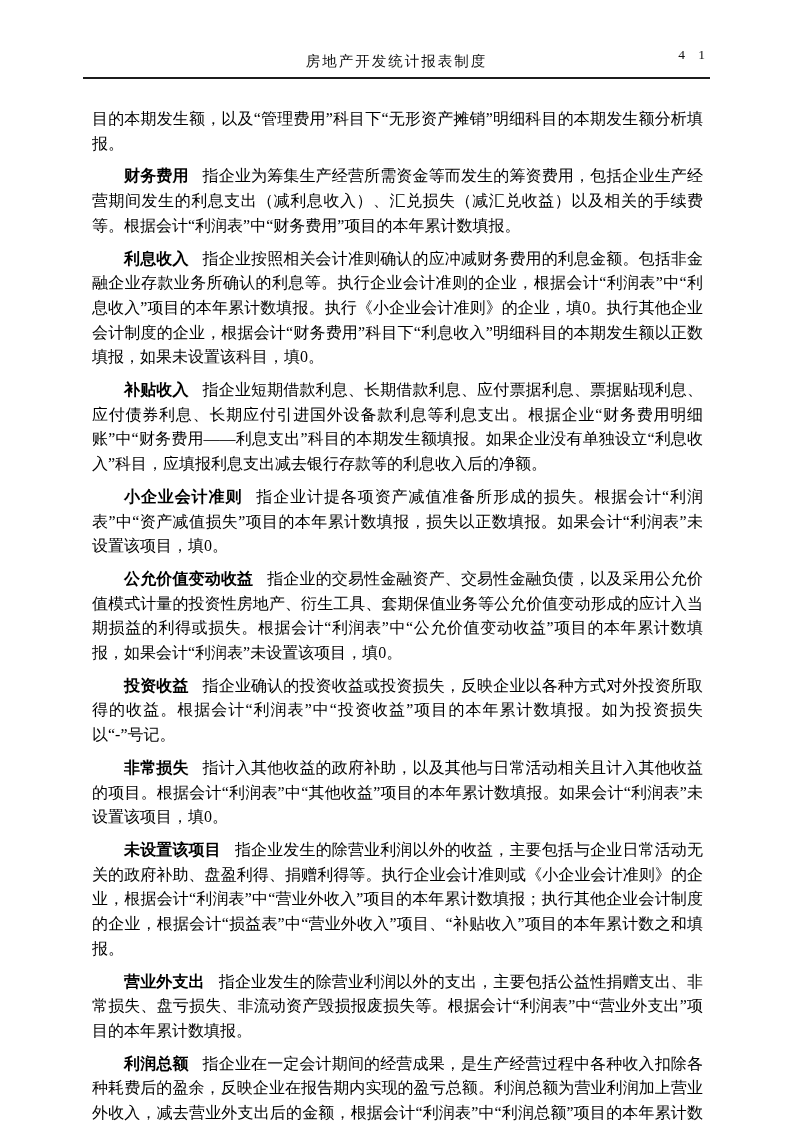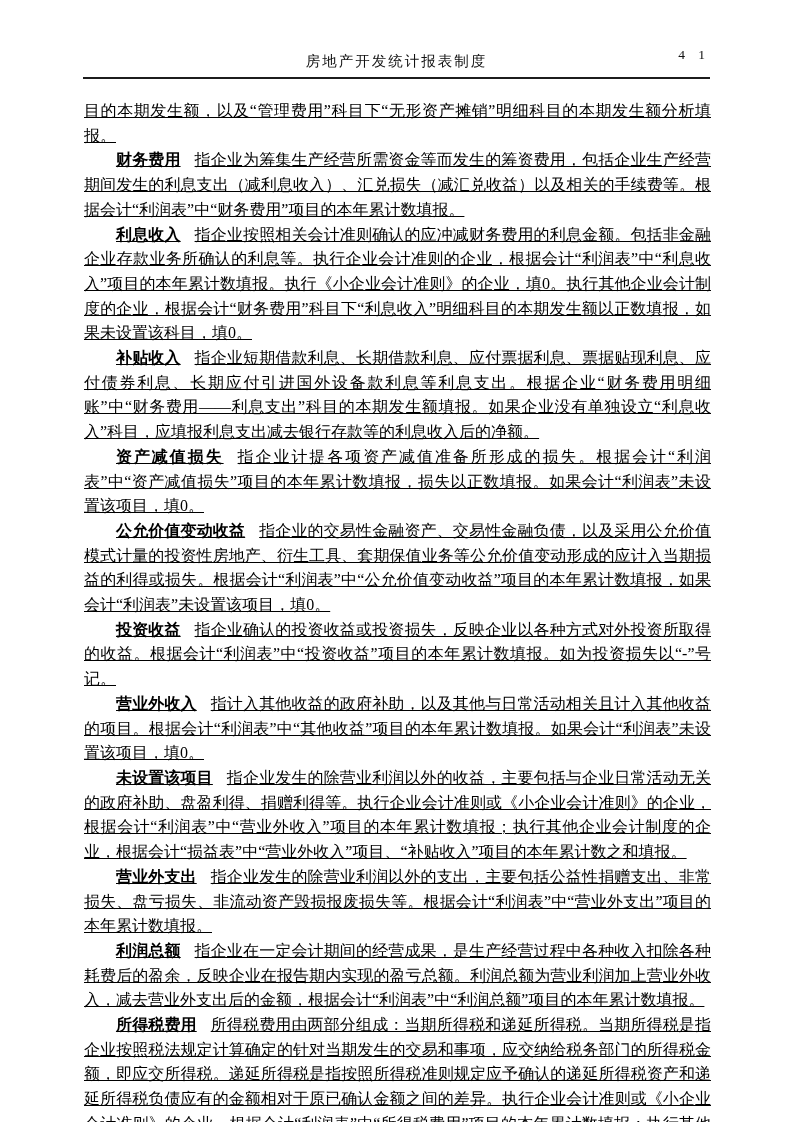--- a/index.html
+++ b/index.html
@@ -36,21 +36,21 @@
   }
   .body-text {
     position: absolute;
     left: 84px;
     top: 99px;
     width: 627px;
     font-size: 16px;
     line-height: 24.7px;
     text-align: justify;
   }
-  .para { margin: 0; text-indent: 32px; text-decoration: underline; }
+  .para { margin: 8px; text-indent: 32px; }
   .para.continuation { text-indent: 0; }
   .term {
     font-weight: 700;
     margin-right: 14px;
     font-family: "Liberation Serif", "DejaVu Serif", serif;
   }
 </style>
 </head>
 <body>
 
@@ -59,23 +59,23 @@
   <div class="header">
     <span class="title">房地产开发统计报表制度</span>
     <span class="pagenum">4 1</span>
   </div>
 
   <div class="body-text">
     <p class="para continuation"><span>目的本期发生额，以及“管理费用”科目下“无形资产摊销”明细科目的本期发生额分析填报。</span></p>
     <p class="para"><b class="term">财务费用</b><span>指企业为筹集生产经营所需资金等而发生的筹资费用，包括企业生产经营期间发生的利息支出（减利息收入）、汇兑损失（减汇兑收益）以及相关的手续费等。根据会计“利润表”中“财务费用”项目的本年累计数填报。</span></p>
     <p class="para"><b class="term">利息收入</b><span>指企业按照相关会计准则确认的应冲减财务费用的利息金额。包括非金融企业存款业务所确认的利息等。执行企业会计准则的企业，根据会计“利润表”中“利息收入”项目的本年累计数填报。执行《小企业会计准则》的企业，填0。执行其他企业会计制度的企业，根据会计“财务费用”科目下“利息收入”明细科目的本期发生额以正数填报，如果未设置该科目，填0。</span></p>
     <p class="para"><b class="term">补贴收入</b><span>指企业短期借款利息、长期借款利息、应付票据利息、票据贴现利息、应付债券利息、长期应付引进国外设备款利息等利息支出。根据企业“财务费用明细账”中“财务费用——利息支出”科目的本期发生额填报。如果企业没有单独设立“利息收入”科目，应填报利息支出减去银行存款等的利息收入后的净额。</span></p>
-    <p class="para"><b class="term">资产减值损失</b><span>指企业计提各项资产减值准备所形成的损失。根据会计“利润表”中“资产减值损失”项目的本年累计数填报，损失以正数填报。如果会计“利润表”未设置该项目，填0。</span></p>
+    <p class="para"><b class="term">小企业会计准则</b><span>指企业计提各项资产减值准备所形成的损失。根据会计“利润表”中“资产减值损失”项目的本年累计数填报，损失以正数填报。如果会计“利润表”未设置该项目，填0。</span></p>
     <p class="para"><b class="term">公允价值变动收益</b><span>指企业的交易性金融资产、交易性金融负债，以及采用公允价值模式计量的投资性房地产、衍生工具、套期保值业务等公允价值变动形成的应计入当期损益的利得或损失。根据会计“利润表”中“公允价值变动收益”项目的本年累计数填报，如果会计“利润表”未设置该项目，填0。</span></p>
     <p class="para"><b class="term">投资收益</b><span>指企业确认的投资收益或投资损失，反映企业以各种方式对外投资所取得的收益。根据会计“利润表”中“投资收益”项目的本年累计数填报。如为投资损失以“-”号记。</span></p>
-    <p class="para"><b class="term">营业外收入</b><span>指计入其他收益的政府补助，以及其他与日常活动相关且计入其他收益的项目。根据会计“利润表”中“其他收益”项目的本年累计数填报。如果会计“利润表”未设置该项目，填0。</span></p>
+    <p class="para"><b class="term">非常损失</b><span>指计入其他收益的政府补助，以及其他与日常活动相关且计入其他收益的项目。根据会计“利润表”中“其他收益”项目的本年累计数填报。如果会计“利润表”未设置该项目，填0。</span></p>
     <p class="para"><b class="term">未设置该项目</b><span>指企业发生的除营业利润以外的收益，主要包括与企业日常活动无关的政府补助、盘盈利得、捐赠利得等。执行企业会计准则或《小企业会计准则》的企业，根据会计“利润表”中“营业外收入”项目的本年累计数填报；执行其他企业会计制度的企业，根据会计“损益表”中“营业外收入”项目、“补贴收入”项目的本年累计数之和填报。</span></p>
     <p class="para"><b class="term">营业外支出</b><span>指企业发生的除营业利润以外的支出，主要包括公益性捐赠支出、非常损失、盘亏损失、非流动资产毁损报废损失等。根据会计“利润表”中“营业外支出”项目的本年累计数填报。</span></p>
     <p class="para"><b class="term">利润总额</b><span>指企业在一定会计期间的经营成果，是生产经营过程中各种收入扣除各种耗费后的盈余，反映企业在报告期内实现的盈亏总额。利润总额为营业利润加上营业外收入，减去营业外支出后的金额，根据会计“利润表”中“利润总额”项目的本年累计数填报。</span></p>
     <p class="para"><b class="term">所得税费用</b><span>所得税费用由两部分组成：当期所得税和递延所得税。当期所得税是指企业按照税法规定计算确定的针对当期发生的交易和事项，应交纳给税务部门的所得税金额，即应交所得税。递延所得税是指按照所得税准则规定应予确认的递延所得税资产和递延所得税负债应有的金额相对于原已确认金额之间的差异。执行企业会计准则或《小企业会计准则》的企业，根据会计“利润表”中“所得税费用”项目的本年累计数填报；执行其他企业会计制度的企业，根据会计“损益表”中“所得税”项目的本年累计数填报。</span></p>
   </div>
 
 </div>
 
 </body></html>

